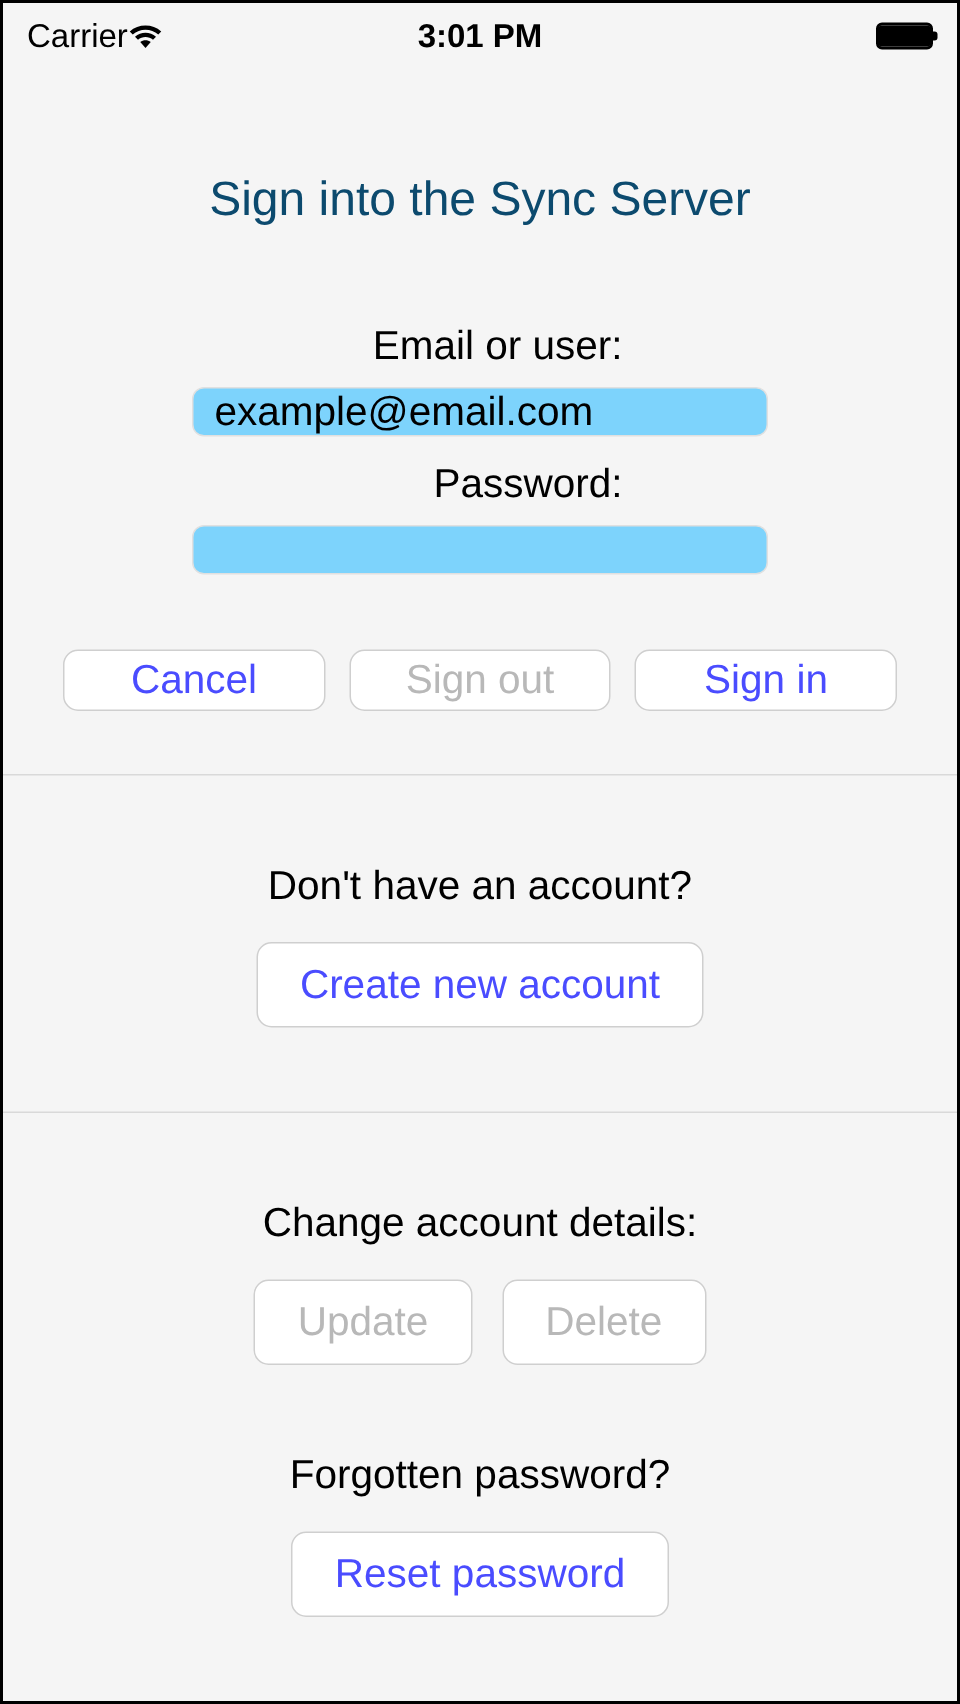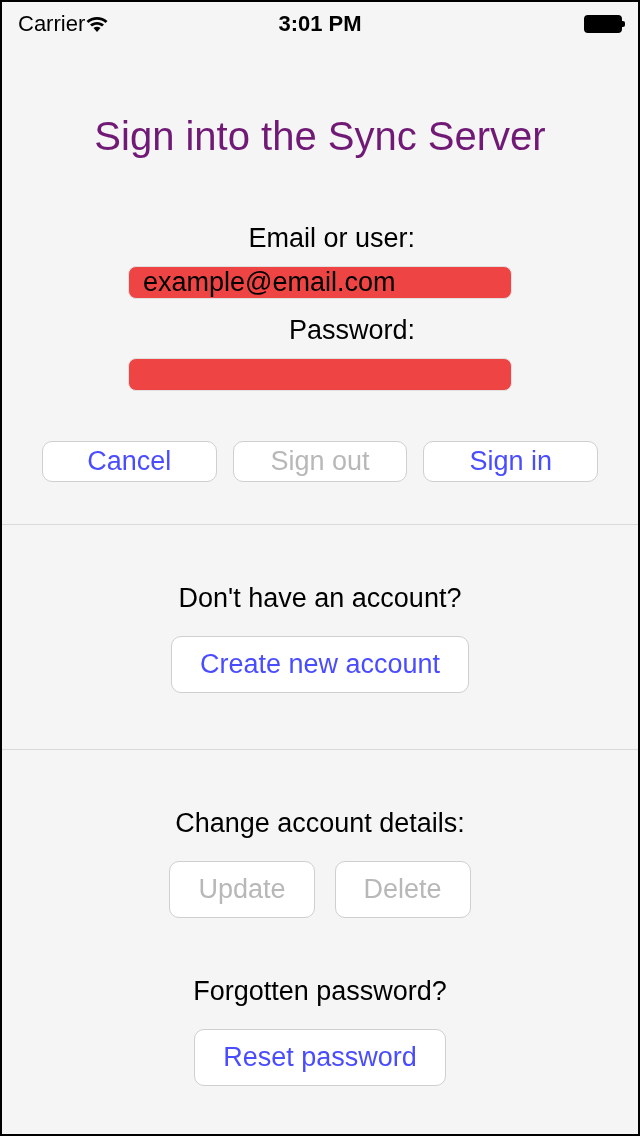--- a/index.html
+++ b/index.html
@@ -62,43 +62,43 @@
       border-radius: 0 2px 2px 0;
     }
     .battery-fill {
       background: #000;
       width: 100%;
       height: 100%;
       border-radius: 1px;
     }
     .page-title {
       text-align: center;
-      font-size: 40px;
+      font-size: 32px;
       font-weight: 400;
-      color: #701a75;
+      color: #0c4a6e;
       margin-top: 72px;
       margin-bottom: 56px;
     }
     .form-row {
       display: flex;
       align-items: center;
       padding: 8px 40px;
       gap: 12px;
       flex-direction: column;
     }
     .form-label {
       width: 190px;
       text-align: right;
       font-size: 27px;
       color: #000;
     }
     .text-input {
       flex: 1;
       height: 58px;
-      background: #ef4444;
+      background: #7dd3fc;
       border: 1px solid #e0e0e0;
       border-radius: 8px;
       font-size: 27px;
       padding: 0 14px;
       color: #000;
       font-family: inherit;
       outline: none;
     }
     .button-row {
       display: flex;

